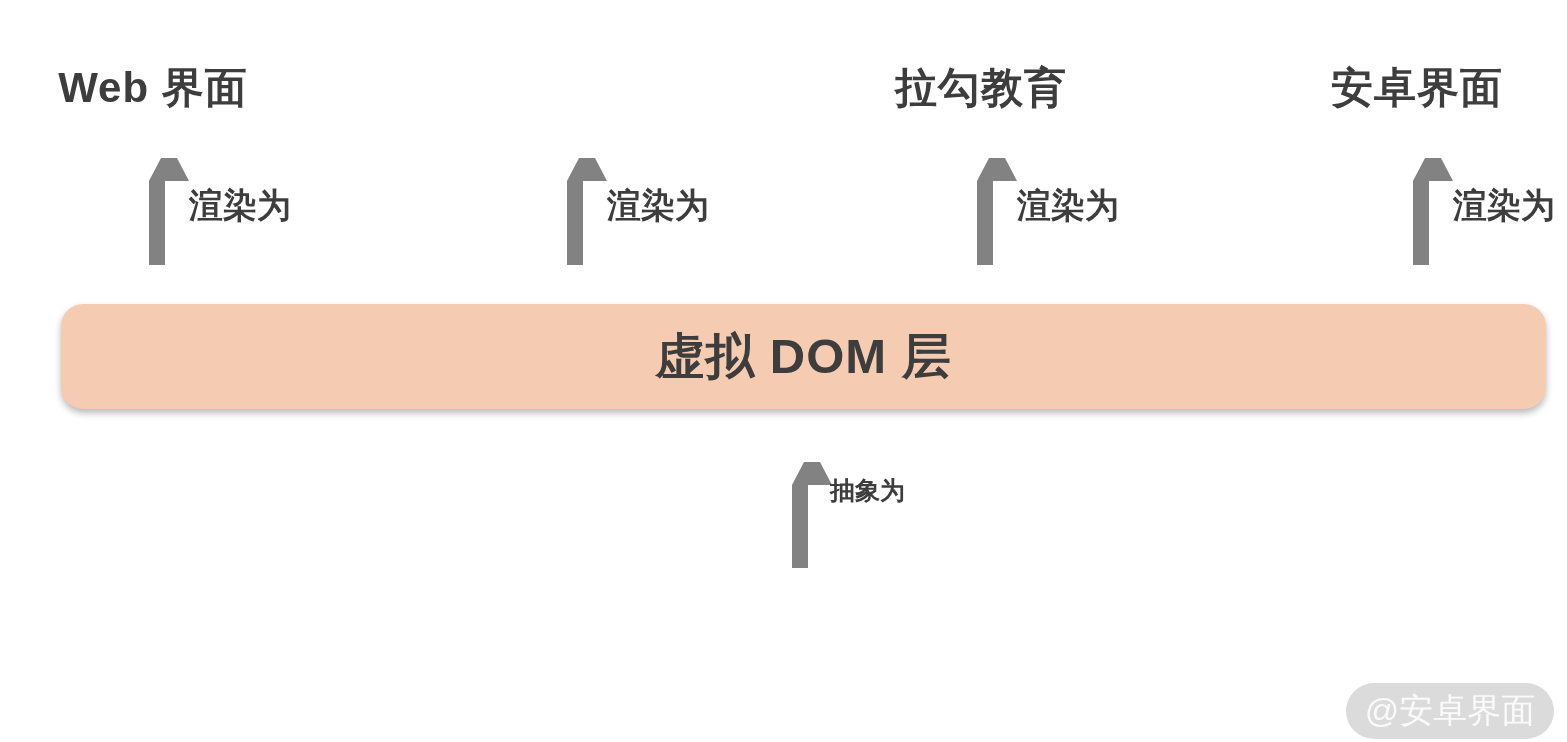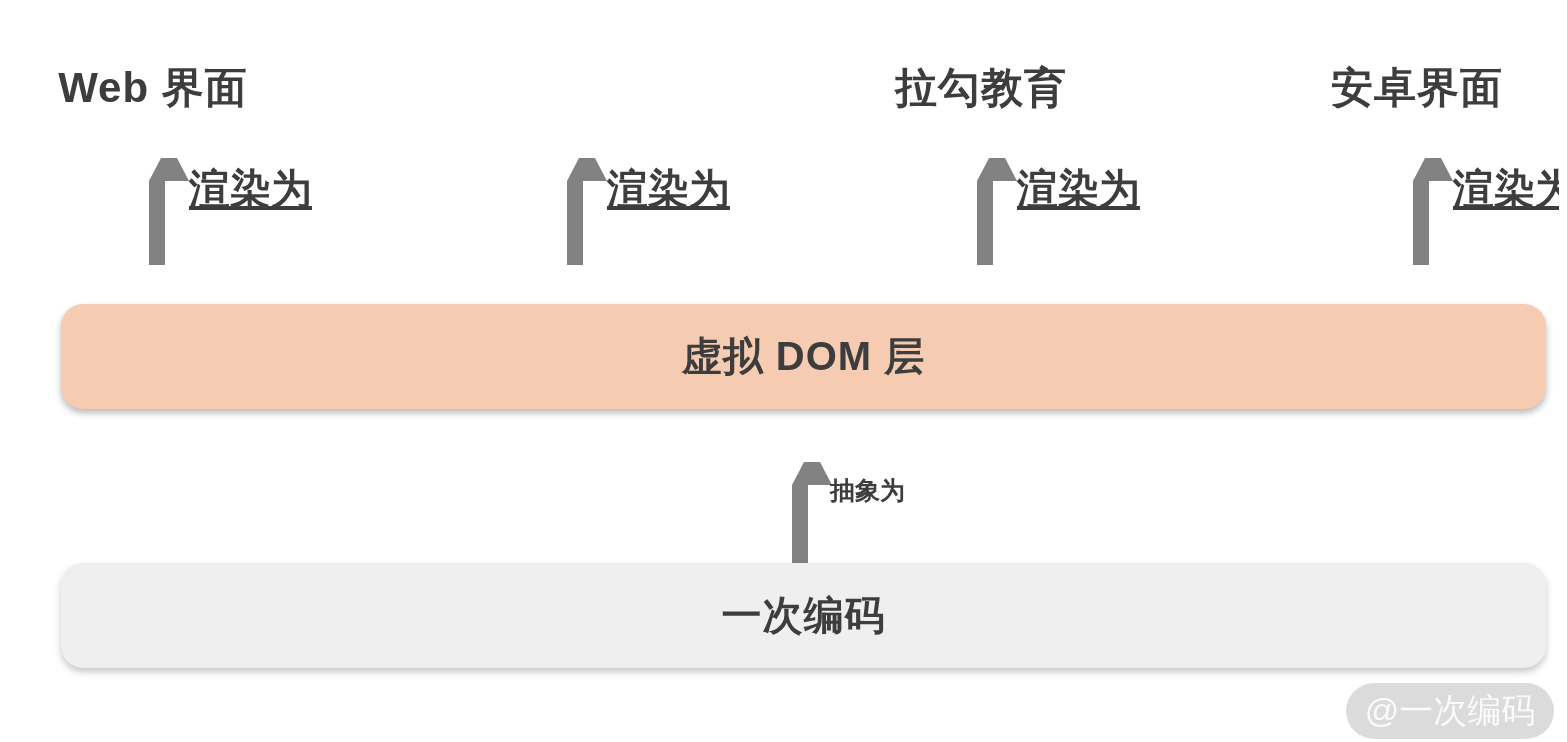--- a/index.html
+++ b/index.html
@@ -50,46 +50,45 @@
     border-bottom: 23px solid var(--arrow, #828282);
   }
   .arrow-stem {
     width: 5px;
     height: 84px;
     margin: 0 auto;
     background: var(--arrow, #828282);
   }
   .arrow-side-label {
     position: absolute;
-    top: 138px;
+    top: 159px;
     left: calc(50% + 28px);
-    font-size: 41px;
-    font-weight: 700;
-    white-space: nowrap;
-    color: var(--text, #3d3d3d);
-    text-decoration: underline;
+    font-size: 34px;
+    font-weight: 700;
+    white-space: nowrap;
+    color: var(--text, #3d3d3d);
   }
 
   
   .vdom-box {
     position: absolute;
     left: 45px;
     top: 288px;
     width: 1485px;
     height: 105px;
     border-radius: 22px;
     background: var(--vdom-bg, #f5cbb2);
     box-shadow: 0 4px 7px rgba(0,0,0,0.28);
     display: flex;
     align-items: center;
     justify-content: center;
   }
   .vdom-box .box-label,
   .code-box .box-label {
-    font-size: 40px;
+    font-size: 49px;
     font-weight: 700;
     letter-spacing: 1px;
     color: var(--text, #3d3d3d);
   }
 
   
   .mid-arrow {
     position: absolute;
     left: 768px;
     top: 422px;
@@ -185,21 +184,18 @@
   <div class="vdom-box">
     <span class="box-label">虚拟 DOM 层</span>
   </div>
 
   <div class="mid-arrow">
     <div class="arrow-head"></div>
     <div class="arrow-stem"></div>
   </div>
   <div class="mid-arrow-label">抽象为</div>
 
-  <div class="code-box">
-    <span class="box-label">一次编码</span>
-  </div>
 
   <div class="watermark">
-    <span class="watermark-text">@一次编码</span>
+    <span class="watermark-text">@安卓界面</span>
   </div>
 
 </div>
 
 </body></html>

